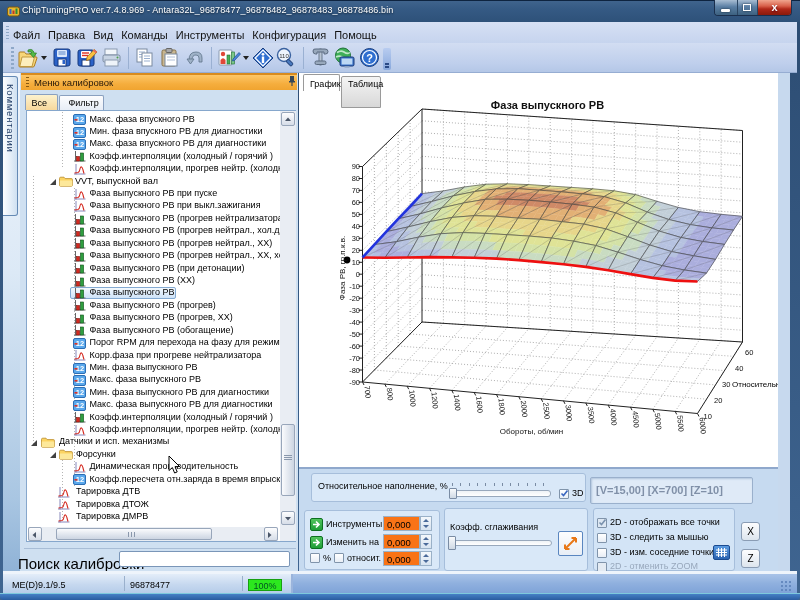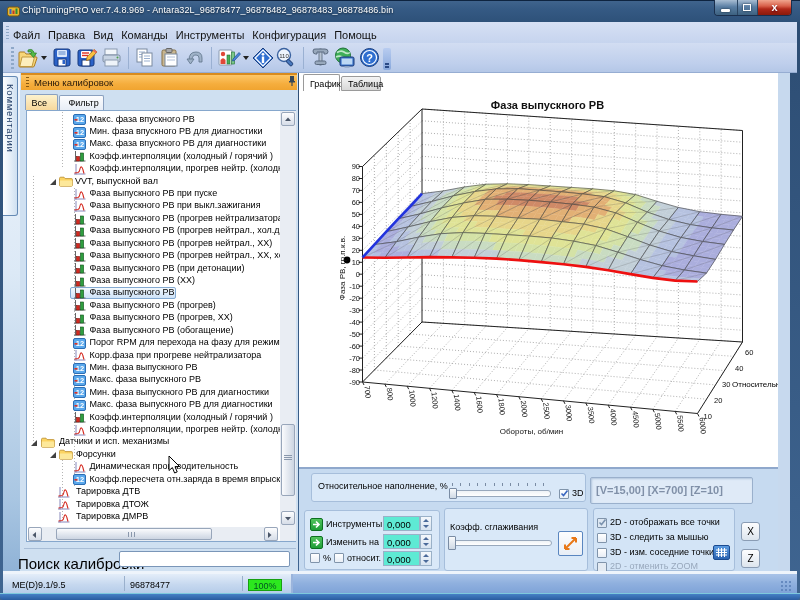--- a/index.html
+++ b/index.html
@@ -3,21 +3,21 @@
 *{margin:0;padding:0;box-sizing:border-box}
 html,body{width:800px;height:600px;overflow:hidden}
 body{font-family:"Liberation Sans",sans-serif;position:relative;background:#b7cde8}
 .abs{position:absolute}
 .trtxt{position:absolute;font-size:9px;color:#000;white-space:nowrap}
 .mn{display:inline-block;padding:3px 4px;font-size:11px;color:#111}
 .sep{position:absolute;top:47px;width:1px;height:22px;background:#9ab0d2}
 .gb{position:absolute;background:#d9e8f8;border:1px solid #a6bedb;border-radius:3px}
 .lbl{position:absolute;font-size:9px;color:#000;white-space:nowrap}
 .cb{position:absolute;width:10px;height:10px;background:linear-gradient(#fff,#e8eef6);border:1px solid #8094ab;border-radius:1px}
-.spin{position:absolute;width:37px;height:15px;background:#5eead4;border:1px solid #9ab1c8;font-size:9.5px;padding:2px 0 0 3px}
+.spin{position:absolute;width:37px;height:15px;background:#f97316;border:1px solid #9ab1c8;font-size:9.5px;padding:2px 0 0 3px}
 .spb{position:absolute;width:12px;height:15px;background:linear-gradient(#f4f8fc,#d7e3f0);border:1px solid #9ab1c8}
 .gbtn{position:absolute;width:13px;height:13px;background:linear-gradient(#52c45e,#1f9e37);border:1px solid #0c7020;border-radius:2px}
 </style></head>
 <body>
 
 <div class="abs" style="left:0;top:0;width:800px;height:600px;background:linear-gradient(#2c4c72,#3f6591)"></div>
 <div class="abs" style="left:0;top:0;width:800px;height:22px;background:linear-gradient(180deg,#41658e,#355a84 40%,#2e5179)"></div>
 <div class="abs" style="left:0;top:0;width:800px;height:1px;background:#0e2440"></div>
 <svg class="abs" style="left:7px;top:5px" width="13" height="12">
     <rect x="0.5" y="2" width="12" height="9" rx="2" fill="#e8b830" stroke="#7a5a10"></rect>
@@ -400,21 +400,21 @@
     <path d="M1 1 L1 7 L4.5 4 Z" fill="#4a5668"></path>
   </svg>
 <div class="abs" style="left:56px;top:528px;width:156px;height:12px;background:linear-gradient(#fafbfd,#ccd5e2);border:1px solid #98a6ba;border-radius:2px"></div>
 <div class="abs" style="left:128px;top:532px;width:1px;height:5px;background:#8a98ac;box-shadow:3px 0 0 #8a98ac,6px 0 0 #8a98ac"></div>
 
 <div class="abs" style="left:24px;top:548px;width:272px;height:1px;background:#a8bdd6"></div>
 <div class="abs" style="left:18px;top:555px;font-size:15px">Поиск калибровки</div>
 <div class="abs" style="left:119px;top:551px;width:171px;height:16px;background:#fff;border:1px solid #7a96b8;border-radius:2px"></div>
 
 <div class="abs" style="left:299px;top:73px;width:479px;height:499px;background:#fff"></div>
-<div class="abs" style="left:341px;top:75.5px;width:40px;height:15px;background:linear-gradient(#f4f4f4,#d8d8d8);border:1px solid #9a9a9a;border-radius:2px 2px 0 0;font-size:9px;padding:2px 0 0 6px">Таблица</div>
+<div class="abs" style="left:341px;top:75.5px;width:40px;height:32px;background:linear-gradient(#f4f4f4,#d8d8d8);border:1px solid #9a9a9a;border-radius:2px 2px 0 0;font-size:9px;padding:2px 0 0 6px">Таблица</div>
 <div class="abs" style="left:303px;top:73.5px;width:37px;height:17px;background:#fff;border:1px solid #9a9a9a;border-bottom:none;border-radius:2px 2px 0 0;font-size:9px;padding:4px 0 0 6px">График</div>
 <svg style="position:absolute;left:299px;top:90px" width="479" height="377" viewBox="299 90 478 377" font-family="Liberation Sans, sans-serif" fill="#111">
     <line x1="362.0" y1="166.5" x2="421.5" y2="109.0" stroke="#9a9a9a" stroke-width="0.8" stroke-dasharray="1,2"></line>
     <line x1="362.0" y1="178.5" x2="421.5" y2="120.8" stroke="#9a9a9a" stroke-width="0.8" stroke-dasharray="1,2"></line>
     <line x1="362.0" y1="190.4" x2="421.5" y2="132.7" stroke="#9a9a9a" stroke-width="0.8" stroke-dasharray="1,2"></line>
     <line x1="362.0" y1="202.4" x2="421.5" y2="144.5" stroke="#9a9a9a" stroke-width="0.8" stroke-dasharray="1,2"></line>
     <line x1="362.0" y1="214.4" x2="421.5" y2="156.3" stroke="#9a9a9a" stroke-width="0.8" stroke-dasharray="1,2"></line>
     <line x1="362.0" y1="226.4" x2="421.5" y2="168.2" stroke="#9a9a9a" stroke-width="0.8" stroke-dasharray="1,2"></line>
     <line x1="362.0" y1="238.3" x2="421.5" y2="180.0" stroke="#9a9a9a" stroke-width="0.8" stroke-dasharray="1,2"></line>
     <line x1="362.0" y1="250.3" x2="421.5" y2="191.8" stroke="#9a9a9a" stroke-width="0.8" stroke-dasharray="1,2"></line>

